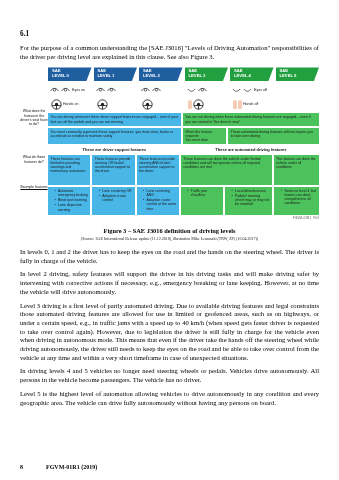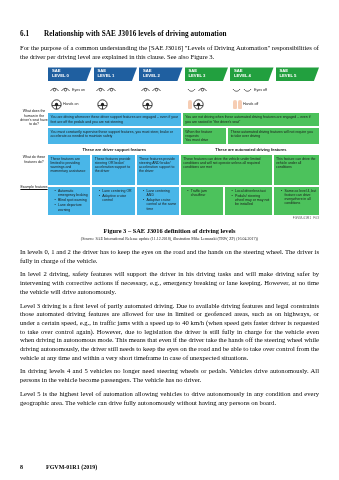--- a/index.html
+++ b/index.html
@@ -80,21 +80,20 @@
   .footer { position:absolute; left:20px; bottom:10px; display:flex; font-weight:bold; font-size:6px; font-family:"Liberation Serif", serif; }
   .footer .pg { width:26px; }
 </style>
 </head>
 <body>
 
 <div class="page">
 
   <div class="sec-head">
     <span class="sec-num">6.1</span>
-    <span class="sec-title">Relationship with SAE J3016 levels of driving automation</span>
   </div>
 
   <p class="para">For the purpose of a common understanding the [SAE J3016] "Levels of Driving Automation" responsibilities of the driver per driving level are explained in this clause. See also Figure 3.</p>
 
   <div class="figure">
     <div class="fig-inner">
 
       <div class="levels">
         <div class="lvl blue">
           <span class="l1">SAE</span>

